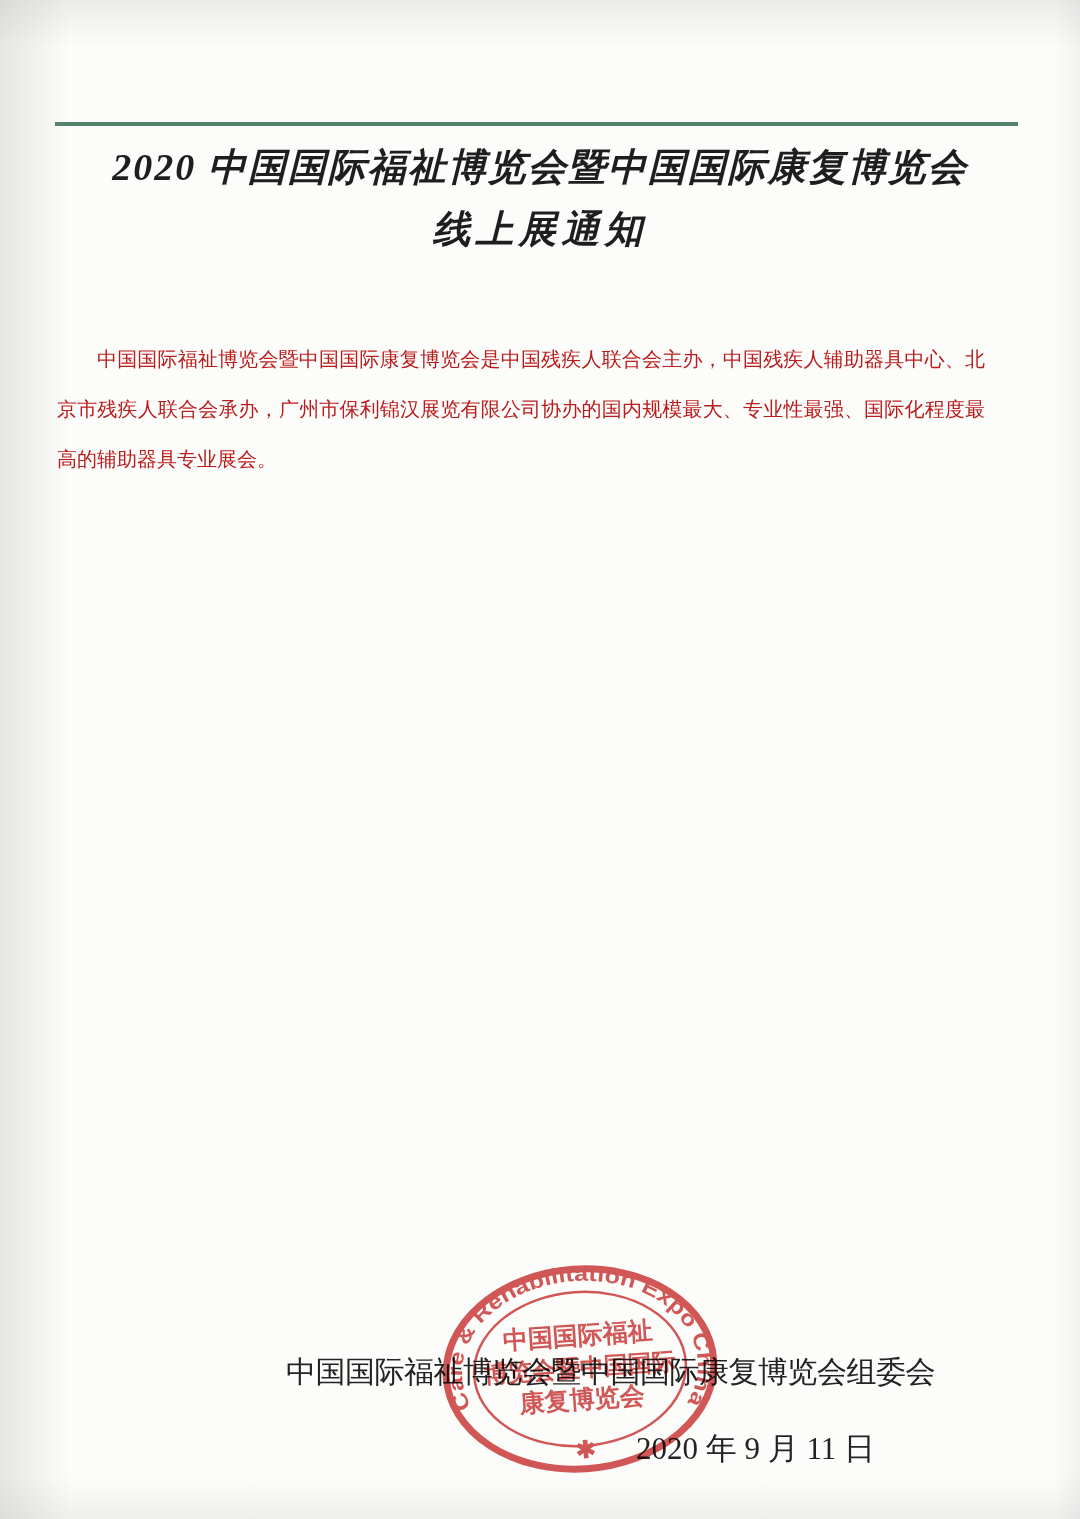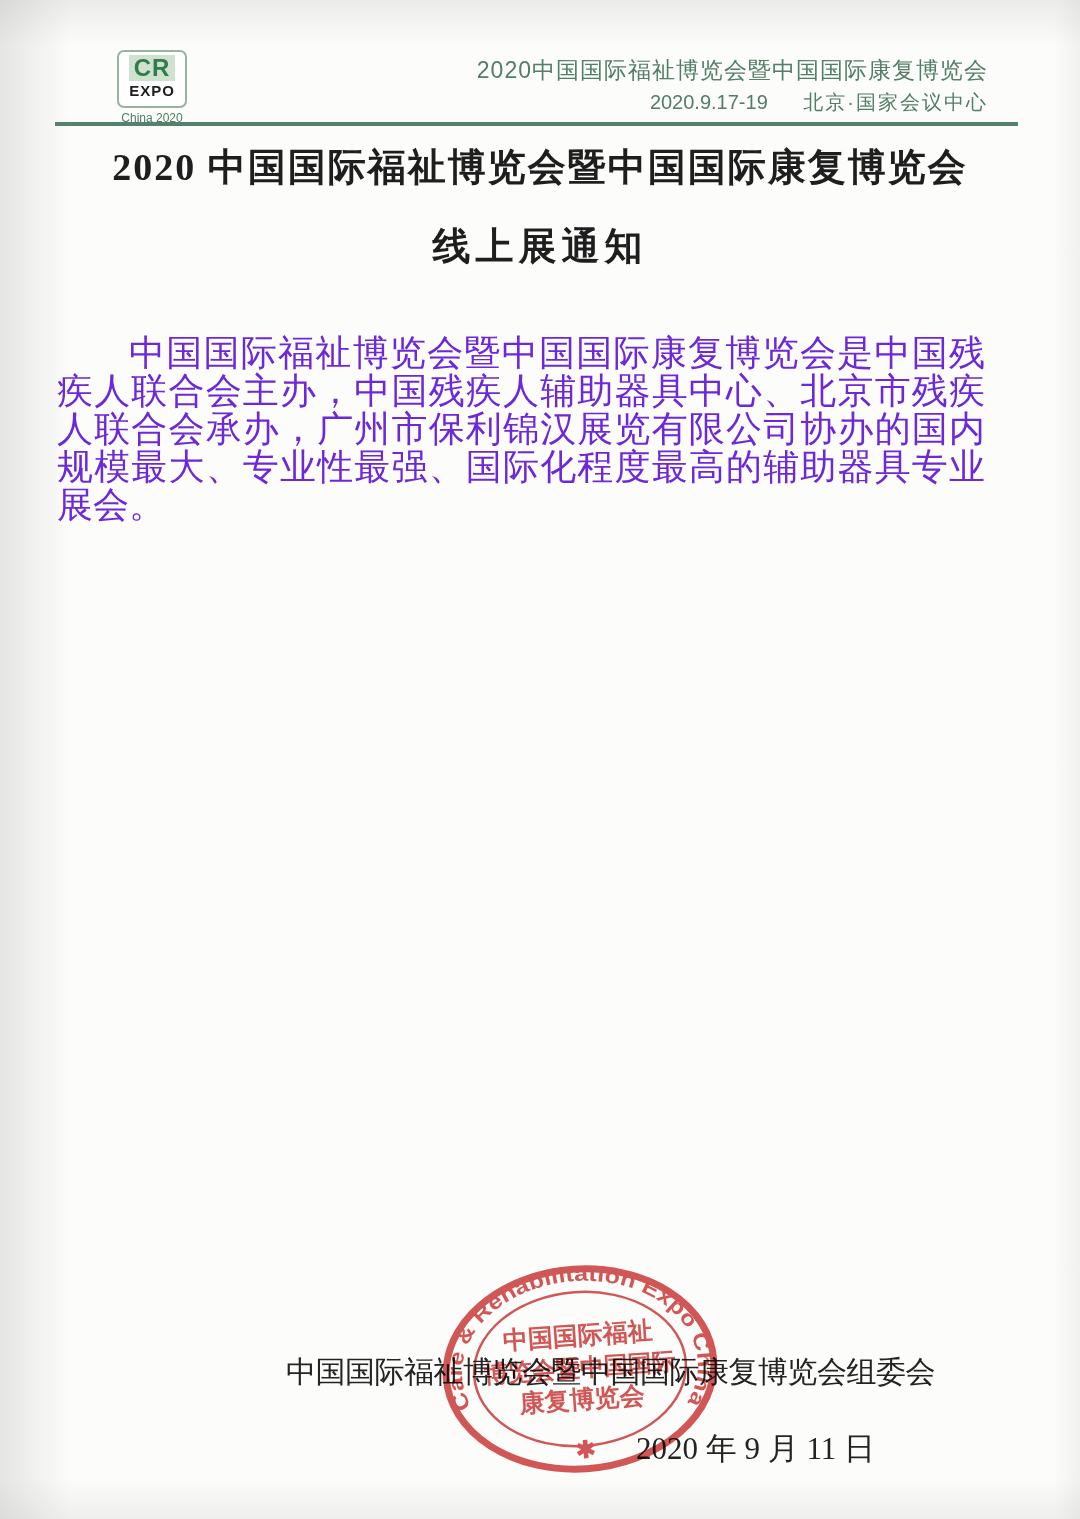--- a/index.html
+++ b/index.html
@@ -32,26 +32,26 @@
          font-family:"Liberation Sans", sans-serif; }
   .hdr-line1 { font-size:23px; line-height:28px; letter-spacing:1px; }
   .hdr-line2 { margin-top:6px; font-size:20px; line-height:24px; }
   .hdr-venue { margin-left:30px; letter-spacing:2px; }
 
   .rule { position:absolute; left:55px; right:62px; top:122px; height:4px; background:#55826b; }
 
   
   .title { position:absolute; left:0; right:0; top:148px; text-align:center;
            color:#1e1e1e; font-weight:bold; }
-  .title-line1 { font-size:38px; line-height:1; letter-spacing:2px; }
-  .title-line2 { font-size:38px; line-height:1; letter-spacing:5px; margin-top:41px; }
+  .title-line1 { font-size:38px; line-height:1; letter-spacing:2px;font-style:italic; }
+  .title-line2 { font-size:38px; line-height:1; letter-spacing:5px; margin-top:24px;font-style:italic; }
 
   
   .body { position:absolute; left:57px; top:334px; width:928px;
-          font-size:36px; line-height:38px; text-align:justify; color:#6d28d9; }
+          font-size:20px; line-height:50px; text-align:justify; color:#b91c1c; }
   .body p { margin:0; text-indent:2em; }
 
   
   .sig  { position:absolute; top:1352px; right:145px; font-size:30px; letter-spacing:-0.5px;
           color:#232323; z-index:3; }
   .date { position:absolute; top:1428px; right:205px; font-size:31px; color:#232323; z-index:3; }
 
   
   .stamp { position:absolute; left:438px; top:1262px; width:284px; height:214px;
            z-index:4; mix-blend-mode:multiply; opacity:.92; transform:rotate(-4deg); }
@@ -59,35 +59,21 @@
 </head>
 <body>
 
 <div class="page">
 
   <div class="shade-top"></div>
   <div class="shade-left"></div>
   <div class="shade-bottom"></div>
   <div class="shade-right"></div>
 
-  <div class="logo">
-    <div class="logo-box">
-      <span class="logo-cr">CR</span>
-      <span class="logo-expo">EXPO</span>
-    </div>
-    <div class="logo-tagline">China 2020</div>
-  </div>
 
-  <div class="hdr">
-    <div class="hdr-line1">2020中国国际福祉博览会暨中国国际康复博览会</div>
-    <div class="hdr-line2">
-      <span>2020.9.17-19</span>
-      <span class="hdr-venue">北京·国家会议中心</span>
-    </div>
-  </div>
 
   <div class="rule"></div>
 
   <div class="title">
     <div class="title-line1">2020 中国国际福祉博览会暨中国国际康复博览会</div>
     <div class="title-line2">线上展通知</div>
   </div>
 
   <div class="body">
     <p>中国国际福祉博览会暨中国国际康复博览会是中国残疾人联合会主办，中国残疾人辅助器具中心、北京市残疾人联合会承办，广州市保利锦汉展览有限公司协办的国内规模最大、专业性最强、国际化程度最高的辅助器具专业展会。</p>

